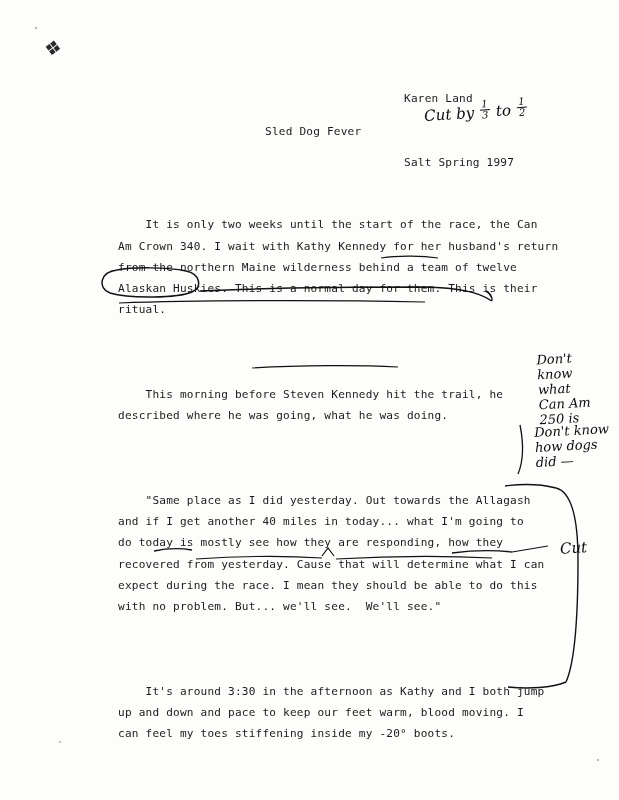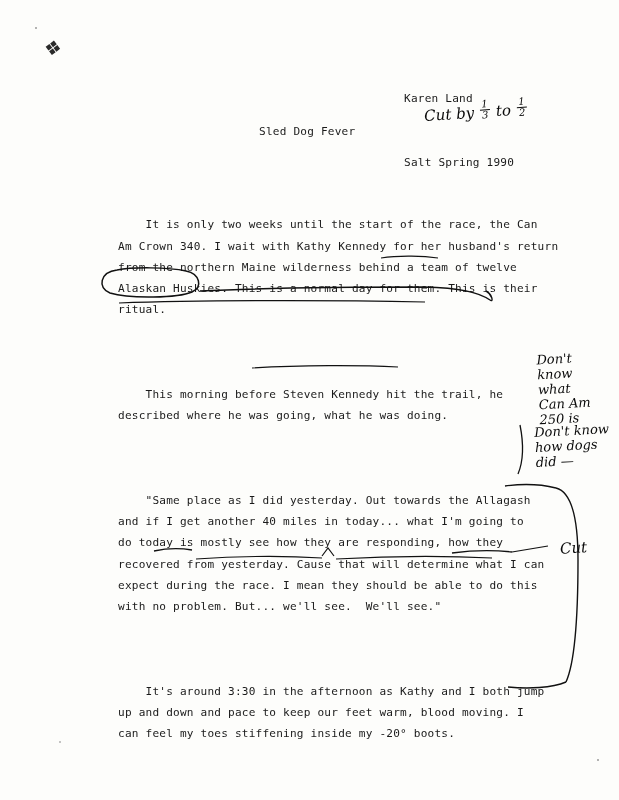--- a/index.html
+++ b/index.html
@@ -23,21 +23,21 @@
     line-height: 21.2px;
     letter-spacing: 0.2px;
     white-space: pre;
     color: #1a1a1a;
   }
   .header-block {
     left: 404px;
     top: 46px;
   }
   .title-line {
-    left: 259px;
+    left: 265px;
     top: 121px;
   }
   .body-block {
     left: 118px;
     top: 172px;
     width: 420px;
   }
   .para {
     white-space: pre;
   }
@@ -106,21 +106,21 @@
 </style>
 </head>
 <body>
 
 <div class="page">
 
   <div class="smudge">❖</div>
 
   <div class="typed header-block">
     <div>Karen Land</div>
-    <div>Salt Spring 1990</div>
+    <div>Salt Spring 1997</div>
   </div>
 
   <div class="typed title-line">Sled Dog Fever</div>
 
   <div class="typed body-block">
     <div class="para">    It is only two weeks until the start of the race, the Can
 Am Crown 340. I wait with Kathy Kennedy for her husband's return
 from the northern Maine wilderness behind a team of twelve
 Alaskan Huskies. This is a normal day for them. This is their
 ritual.</div>

